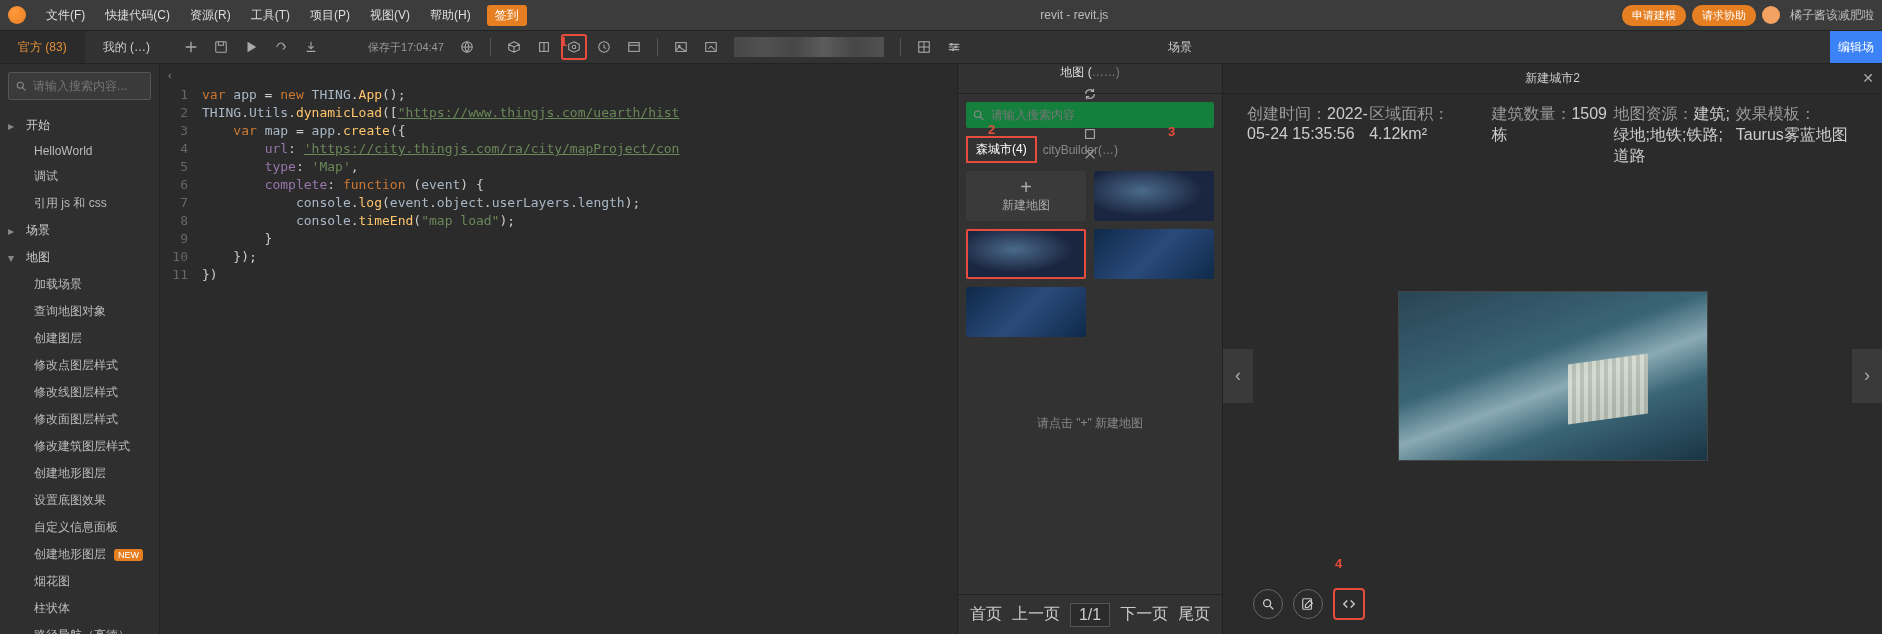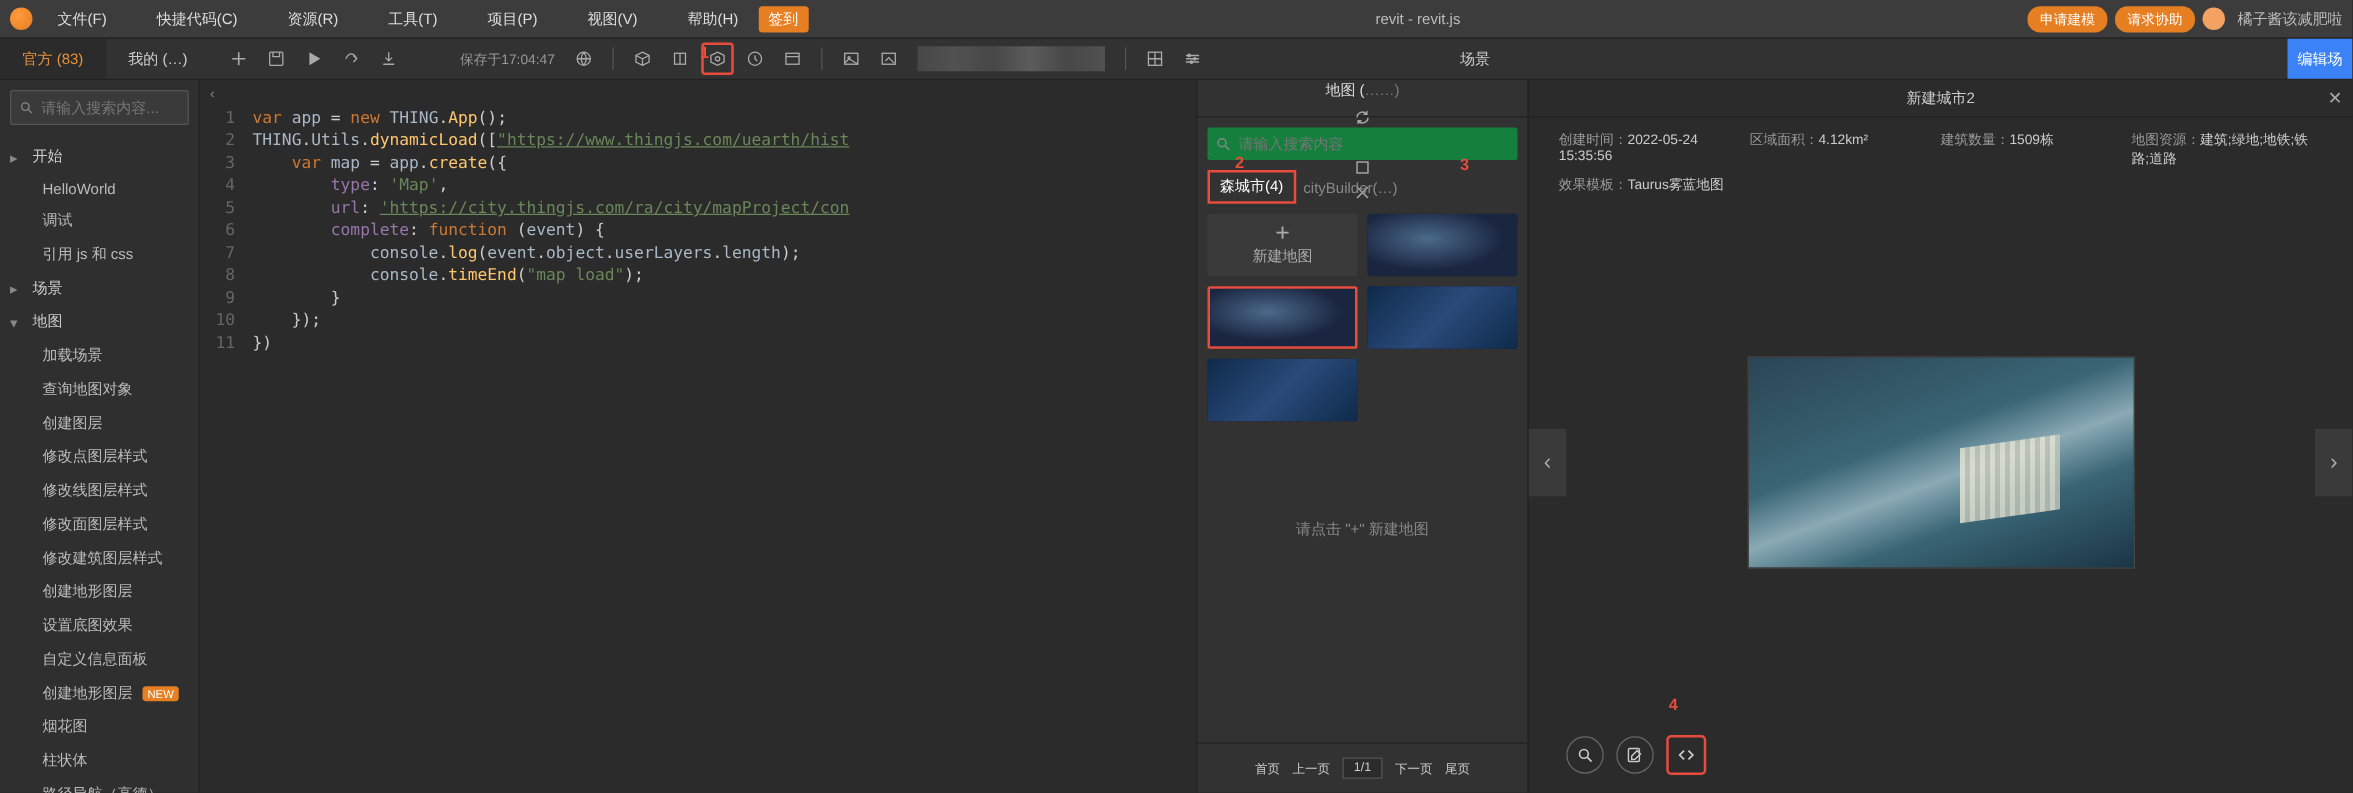--- a/index.html
+++ b/index.html
@@ -68,28 +68,28 @@
 .mappanel .mp-tab { padding: 4px 6px; color: #888; cursor: pointer; font-size: 12px;}
 .mappanel .mp-tab.active { color: #fff; border: 2px solid #e74c3c; padding: 3px 8px;}
 .mappanel .mp-grid { padding: 8px; display: grid; grid-template-columns: 1fr 1fr; gap: 8px; }
 .mappanel .thumb { height: 50px; background: #1a2540; border-radius: 2px; position: relative; overflow: hidden;}
 .mappanel .thumb.sel { border: 2px solid #e74c3c; }
 .mappanel .thumb .sat { position:absolute; inset:0; background: radial-gradient(ellipse at 40% 40%, #4a6a8a 0%, #1a2540 60%); }
 .mappanel .thumb .sat2 { position:absolute; inset:0; background: linear-gradient(135deg, #0e2a4a 0%, #2a4a7a 50%, #0e2a4a 100%); }
 .mappanel .newmap { background: #3a3a3a; display: flex; flex-direction: column; align-items: center; justify-content: center; gap: 2px; color: #aaa; }
 .mappanel .newmap .plus { font-size: 20px; line-height: 16px;}
 .mappanel .hint { text-align: center; color: #888; padding: 70px 0 10px; font-size: 12px;}
-.mappanel .pager { height: 40px; display: flex; align-items: center; justify-content: center; gap: 10px; color: #ccc; font-size: 10px; border-top: 1px solid #222;}
+.mappanel .pager { height: 40px; display: flex; align-items: center; justify-content: center; gap: 10px; color: #ccc; font-size: 16px; border-top: 1px solid #222;}
 .mappanel .pager .pg { padding: 2px 8px; border: 1px solid #555; background: #2b2b2b; }
 
 
 .detail { width: 660px; background: #2b2b2b; border-left: 1px solid #222; display: flex; flex-direction: column; position: relative; }
 .detail .d-head { height: 30px; display: flex; align-items: center; justify-content: center; position: relative; border-bottom: 1px solid #222;}
 .detail .d-head .close { position: absolute; right: 8px; top: 6px; color: #aaa; cursor: pointer; font-size: 14px;}
-.detail .d-meta { padding: 10px 24px; display: grid; grid-template-columns: 1fr 1fr 1fr 1fr; row-gap: 6px; font-size: 11px; color: #ccc;}
+.detail .d-meta { padding: 10px 24px; display: grid; grid-template-columns: 1fr 1fr 1fr 1fr 1fr; row-gap: 6px; font-size: 16px; color: #ccc;}
 .detail .d-meta span.lab { color: #999; }
 .detail .d-body { flex: 1; display: flex; align-items: center; justify-content: center; position: relative; }
 .detail .d-body .nav { position: absolute; width: 30px; height: 54px; background: #3a3a3a; color: #aaa; display: flex; align-items: center; justify-content: center; font-size: 18px; cursor: pointer;}
 .detail .d-body .nav.left { left: 0; }
 .detail .d-body .nav.right { right: 0; }
 .detail .preview { width: 310px; height: 170px; background: linear-gradient(160deg,#2a4555 0%,#3a6575 40%,#8aaab5 55%,#3a6575 70%,#1a3545 100%); border: 1px solid #444; position: relative;}
 .detail .preview .buildings { position:absolute; left:55%; top:40%; width:80px; height:60px; background: repeating-linear-gradient(90deg,#e8e8d8 0 4px,#c8c8b8 4px 8px); transform: skewY(-8deg); opacity:.8;}
 .detail .d-actions { height: 60px; display: flex; align-items: center; justify-content: flex-start; gap: 10px; padding-left: 30px; position: relative;}
 .detail .circ { width: 30px; height: 30px; border-radius: 50%; border: 1px solid #666; display: flex; align-items: center; justify-content: center; color: #ccc; cursor: pointer; background:#2b2b2b;}
 .detail .circ.boxed { border: 2px solid #e74c3c; border-radius: 4px; width: 32px; height: 32px;}
@@ -97,21 +97,21 @@
 
 .annot { position: absolute; color: #e74c3c; font-size: 13px; font-weight: bold; pointer-events: none; z-index: 100;}
 
 svg { width: 14px; height: 14px; }
 </style>
 </head>
 <body>
 
 <div class="menubar">
   <div class="logo"></div>
-  <div id="menu-items" style="display: flex; gap: 20px;">
+  <div id="menu-items" style="display: flex;">
       <div class="menu-item">文件(F)</div>
       <div class="menu-item">快捷代码(C)</div>
       <div class="menu-item">资源(R)</div>
       <div class="menu-item">工具(T)</div>
       <div class="menu-item">项目(P)</div>
       <div class="menu-item">视图(V)</div>
       <div class="menu-item">帮助(H)</div>
     </div>
   <span class="signin">签到</span>
   <div class="center-title">revit - revit.js</div>
@@ -274,22 +274,22 @@
           <div>7</div>
           <div>8</div>
           <div>9</div>
           <div>10</div>
           <div>11</div>
         </div>
       <div class="lines" id="lines">
           <div><span class="tok-kw">var</span> <span class="tok-var">app</span> = <span class="tok-kw">new</span> <span class="tok-var">THING</span>.<span class="tok-fn">App</span>();</div>
           <div><span class="tok-var">THING</span>.<span class="tok-var">Utils</span>.<span class="tok-fn">dynamicLoad</span>([<span class="tok-str">"https://www.thingjs.com/uearth/hist</span></div>
           <div>    <span class="tok-kw">var</span> <span class="tok-var">map</span> = <span class="tok-var">app</span>.<span class="tok-fn">create</span>({</div>
+          <div>        <span class="tok-prop">url</span>: <span class="tok-str">'https://city.thingjs.com/ra/city/mapProject/con</span></div>
           <div>        <span class="tok-prop">type</span>: <span class="tok-str2">'Map'</span>,</div>
-          <div>        <span class="tok-prop">url</span>: <span class="tok-str">'https://city.thingjs.com/ra/city/mapProject/con</span></div>
           <div>        <span class="tok-prop">complete</span>: <span class="tok-kw">function</span> (<span class="tok-var">event</span>) {</div>
           <div>            <span class="tok-var">console</span>.<span class="tok-fn">log</span>(<span class="tok-var">event</span>.<span class="tok-var">object</span>.<span class="tok-var">userLayers</span>.<span class="tok-var">length</span>);</div>
           <div>            <span class="tok-var">console</span>.<span class="tok-fn">timeEnd</span>(<span class="tok-str2">"map load"</span>);</div>
           <div>        }</div>
           <div>    });</div>
           <div>})</div>
         </div>
     </div>
   </div>
 

